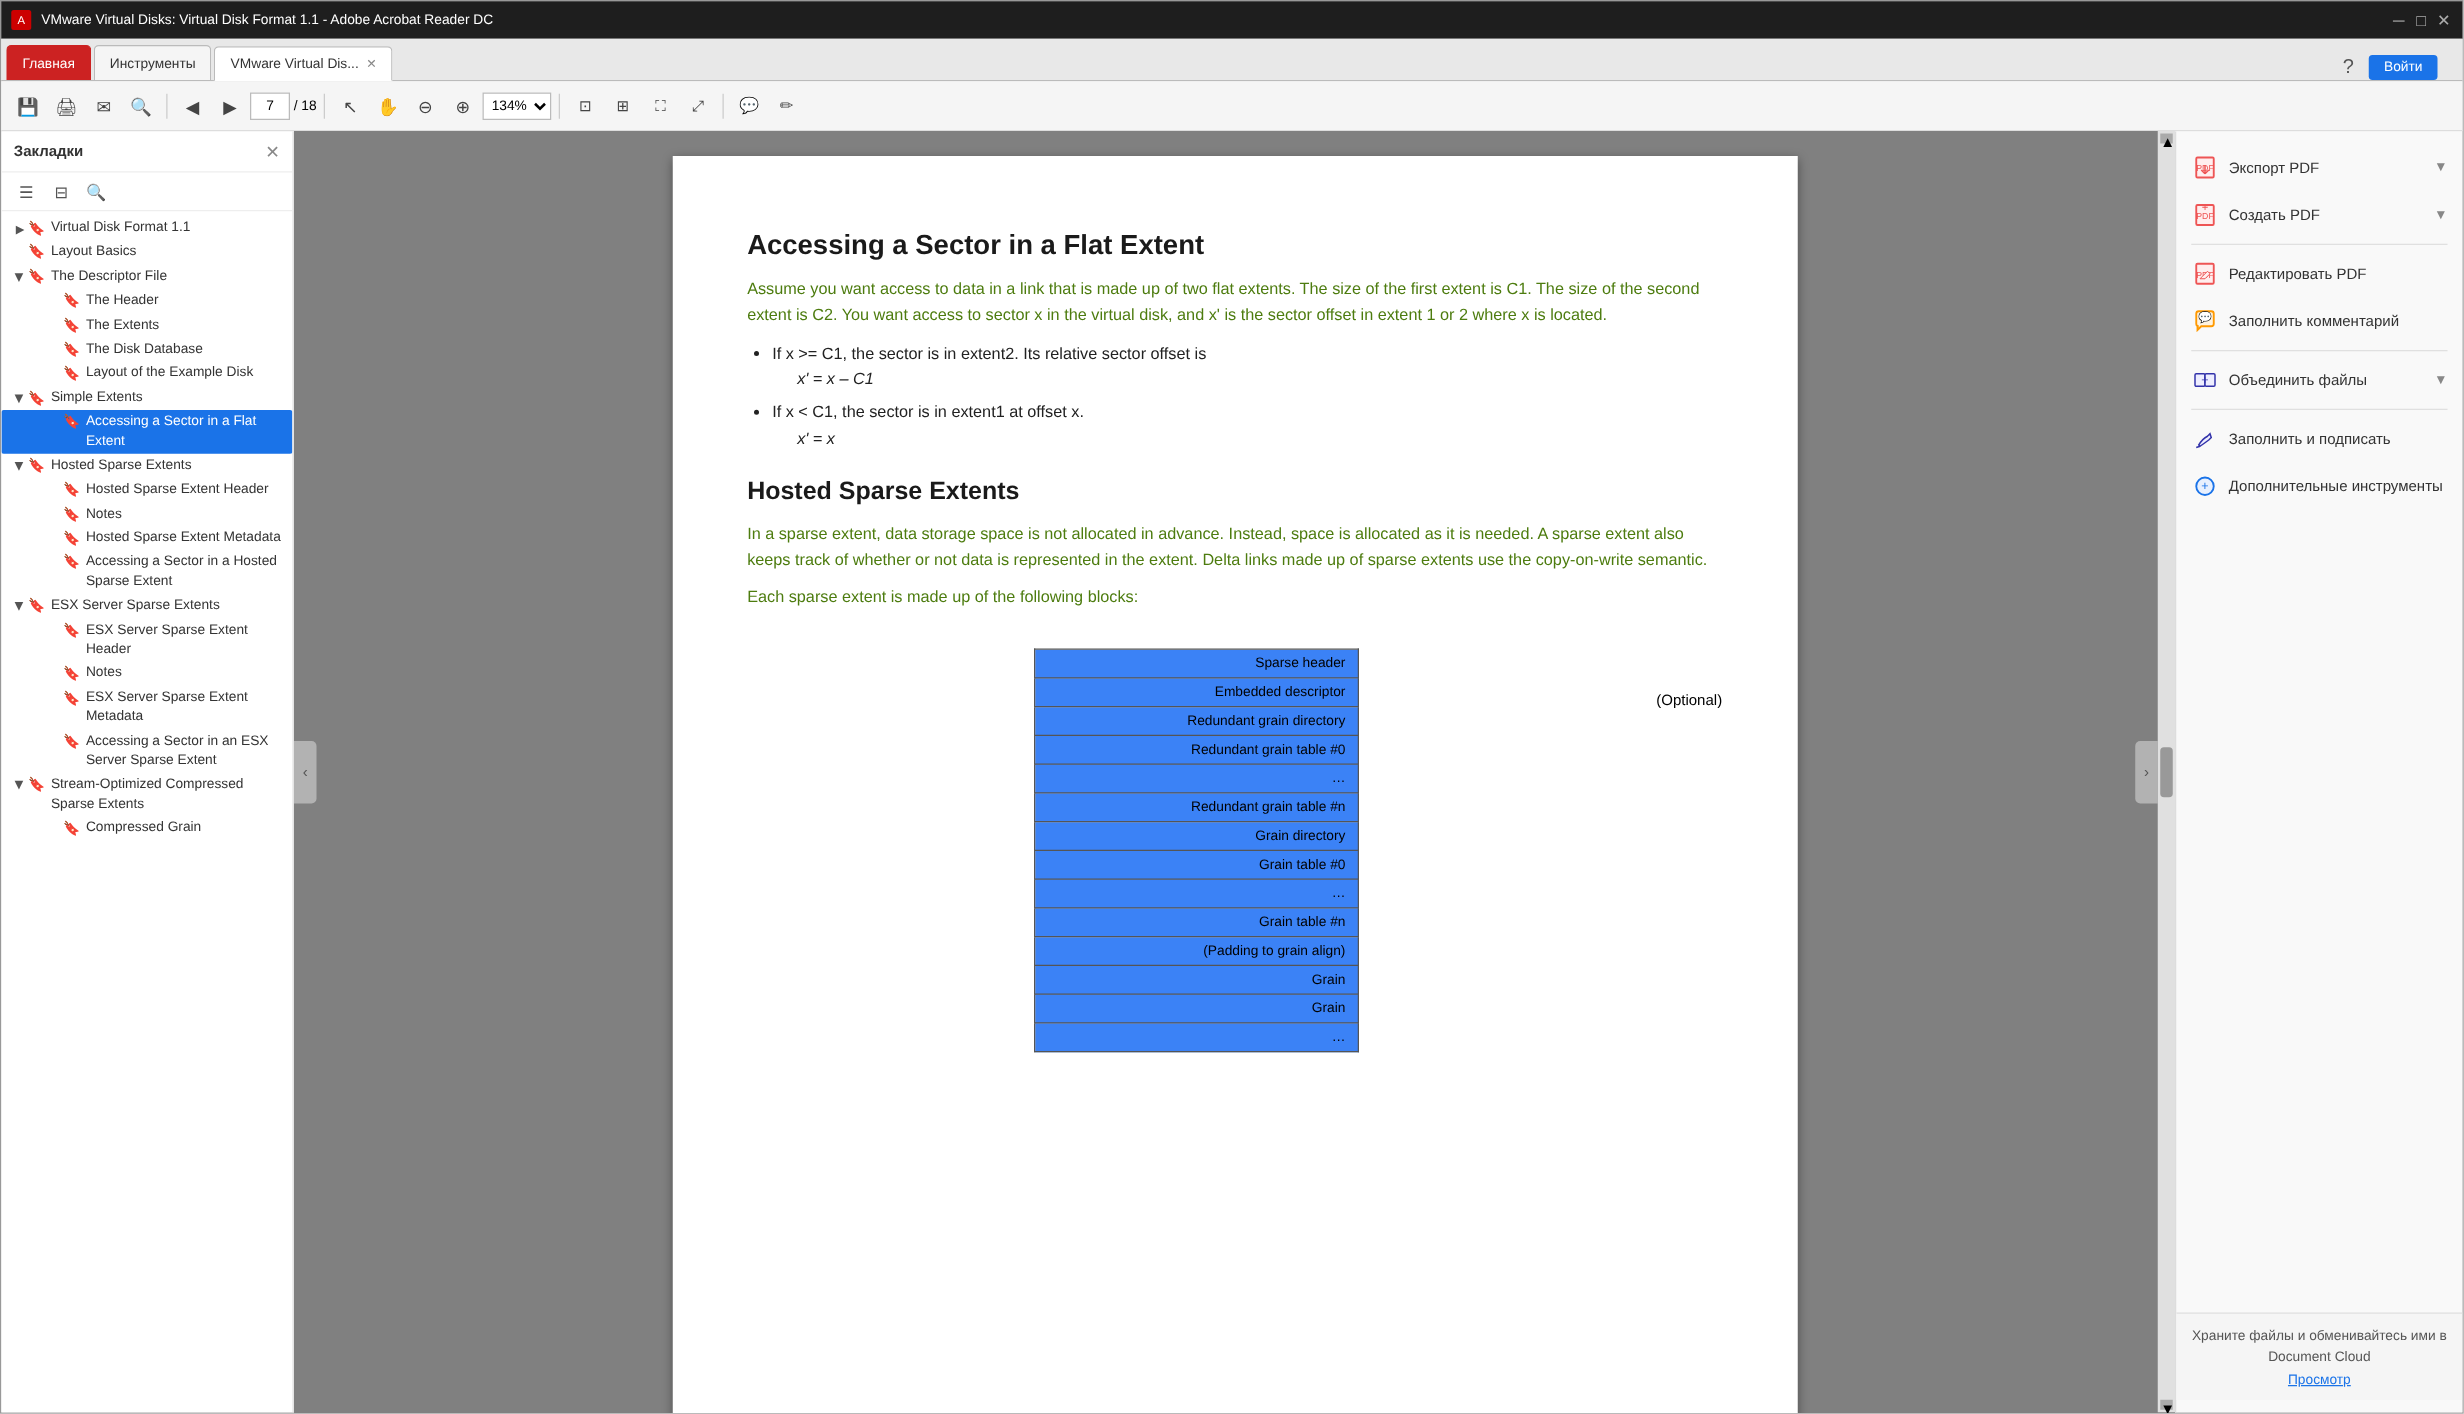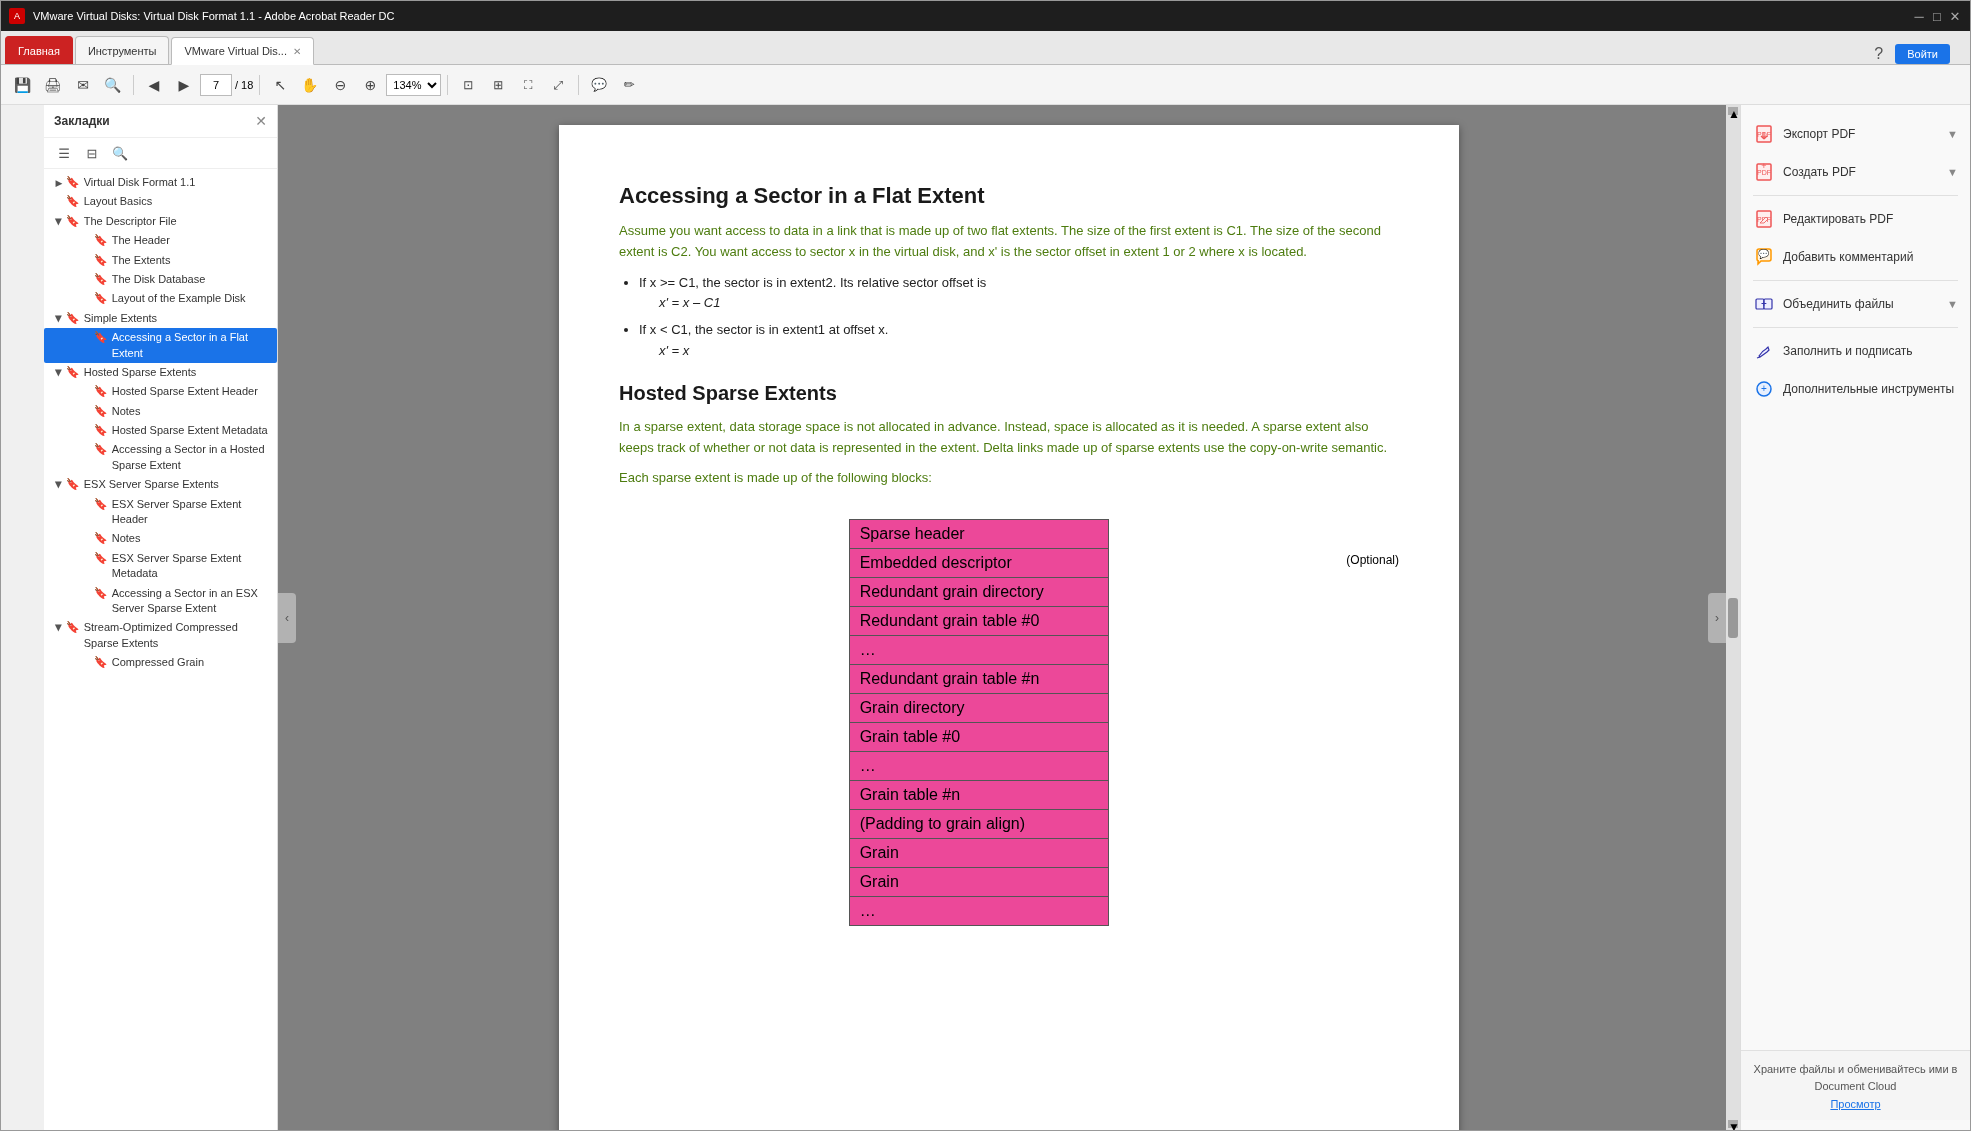--- a/index.html
+++ b/index.html
@@ -28,21 +28,21 @@
     
     .toolbar { background: #f5f5f5; height: 40px; display: flex; align-items: center; padding: 0 8px; gap: 2px; border-bottom: 1px solid #ddd; }
     .toolbar-btn { width: 28px; height: 28px; border: none; background: transparent; cursor: pointer; display: flex; align-items: center; justify-content: center; border-radius: 3px; font-size: 14px; color: #444; }
     .toolbar-separator { width: 1px; height: 20px; background: #ccc; margin: 0 4px; }
     .toolbar-page { display: flex; align-items: center; gap: 3px; font-size: 11px; }
     .toolbar-page input { width: 32px; height: 22px; border: 1px solid #bbb; text-align: center; font-size: 11px; padding: 0; }
     .toolbar-zoom { display: flex; align-items: center; gap: 2px; }
     .toolbar-zoom select { height: 22px; border: 1px solid #bbb; font-size: 11px; padding: 0 2px; background: #fff; }
 
     
-    .main { display: flex; flex: 1; overflow: hidden; padding-left: 43px; }
+    .main { display: flex; flex: 1; overflow: hidden; }
 
     
     .sidebar { width: 234px; background: #fff; border-right: 1px solid #ddd; display: flex; flex-direction: column; overflow: hidden; }
     .sidebar-header { display: flex; align-items: center; justify-content: space-between; padding: 8px 10px; border-bottom: 1px solid #eee; }
     .sidebar-title { font-size: 12px; font-weight: 600; color: #333; }
     .sidebar-close { font-size: 14px; color: #888; cursor: pointer; border: none; background: transparent; }
     .sidebar-tools { display: flex; align-items: center; padding: 4px 8px; gap: 4px; border-bottom: 1px solid #eee; }
     .sidebar-tool-btn { width: 24px; height: 22px; border: none; background: transparent; cursor: pointer; font-size: 13px; color: #555; display: flex; align-items: center; justify-content: center; border-radius: 2px; }
     .sidebar-content { flex: 1; overflow-y: auto; padding: 4px 0; }
 
@@ -81,21 +81,21 @@
     
     .pdf-h1 { font-size: 22px; font-weight: bold; color: #1a1a1a; margin-bottom: 12px; margin-top: 8px; font-family: Arial, sans-serif; }
     .pdf-h2 { font-size: 20px; font-weight: bold; color: #1a1a1a; margin-bottom: 12px; margin-top: 20px; font-family: Arial, sans-serif; }
     .pdf-p { font-size: 13px; color: #4d7c0f; line-height: 1.6; margin-bottom: 10px; font-family: Arial, sans-serif; }
     .pdf-ul { margin-left: 20px; margin-bottom: 10px; }
     .pdf-ul li { font-size: 13px; color: #222; line-height: 1.6; margin-bottom: 6px; font-family: Arial, sans-serif; list-style-type: disc; }
     .pdf-indent { margin-left: 20px; font-size: 13px; color: #222; font-style: italic; font-family: Arial, sans-serif; }
 
     
     .sparse-table { border-collapse: collapse; width: 260px; margin: 20px auto; }
-    .sparse-table td { border: 1px solid #555; padding: 5px 10px; text-align: left; font-size: 16px; font-family: Arial, sans-serif; background: #ec4899; }
+    .sparse-table td { border: 1px solid #555; padding: 5px 10px; text-align: right; font-size: 11px; font-family: Arial, sans-serif; background: #3b82f6; }
   </style>
 </head>
 <body>
 
 <div class="window">
 
   <div class="title-bar">
     <div class="title-bar-left">
       <div class="title-bar-icon">A</div>
       <span>VMware Virtual Disks: Virtual Disk Format 1.1 - Adobe Acrobat Reader DC</span>
@@ -428,21 +428,21 @@
         <span class="rp-label">Редактировать PDF</span>
       </div>
 
       <div class="rp-item">
         <div class="rp-icon" style="color:#f90;">
           <svg width="20" height="20" viewBox="0 0 20 20">
               <path d="M3 4 Q3 2 5 2 L15 2 Q17 2 17 4 L17 12 Q17 14 15 14 L7 14 L4 17 L4 14 L5 14 Q3 14 3 12 Z" fill="#fff3e0" stroke="#f90" stroke-width="1.5"></path>
               <text x="10" y="10" text-anchor="middle" font-size="9" fill="#f90">💬</text>
             </svg>
         </div>
-        <span class="rp-label">Добавить комментарий</span>
+        <span class="rp-label">Заполнить комментарий</span>
       </div>
 
       <div class="rp-divider"></div>
 
       <div class="rp-item">
         <div class="rp-icon" style="color:#33a;">
           <svg width="20" height="20" viewBox="0 0 20 20">
               <rect x="2" y="5" width="8" height="10" rx="1" fill="#eef" stroke="#33a" stroke-width="1.2"></rect>
               <rect x="10" y="5" width="8" height="10" rx="1" fill="#eef" stroke="#33a" stroke-width="1.2"></rect>
               <text x="10" y="13" text-anchor="middle" font-size="10" fill="#33a">+</text>

